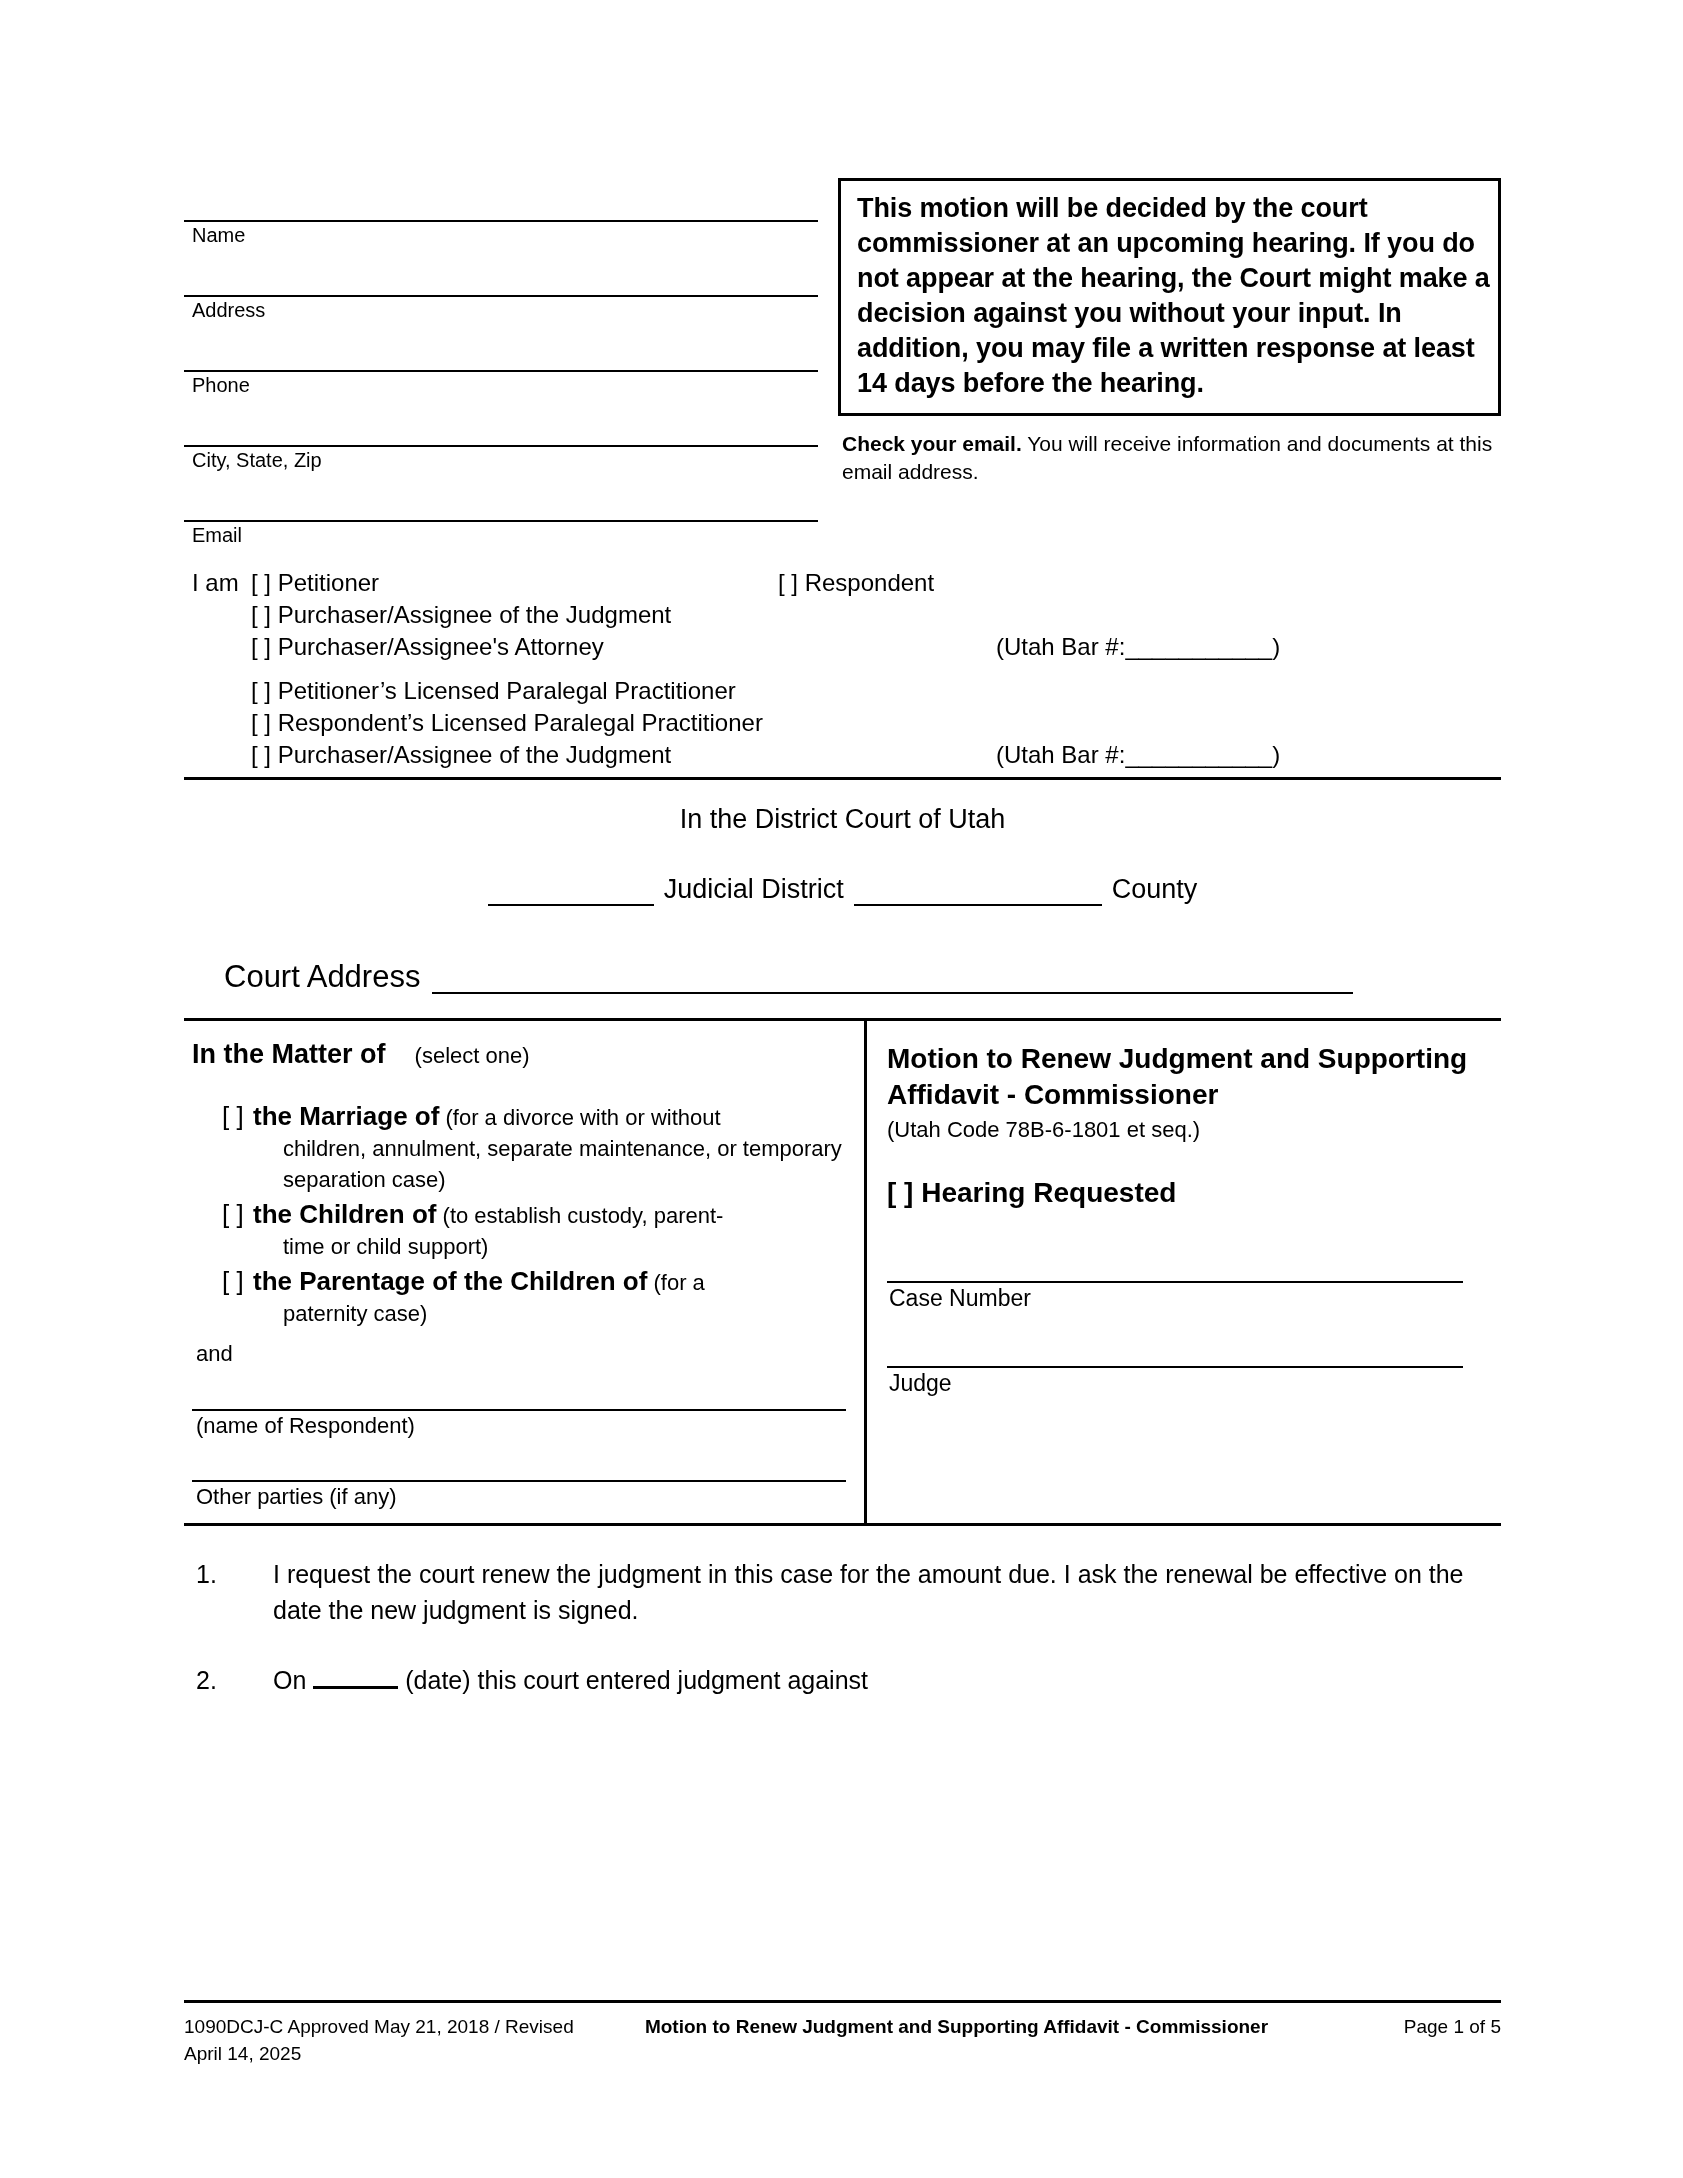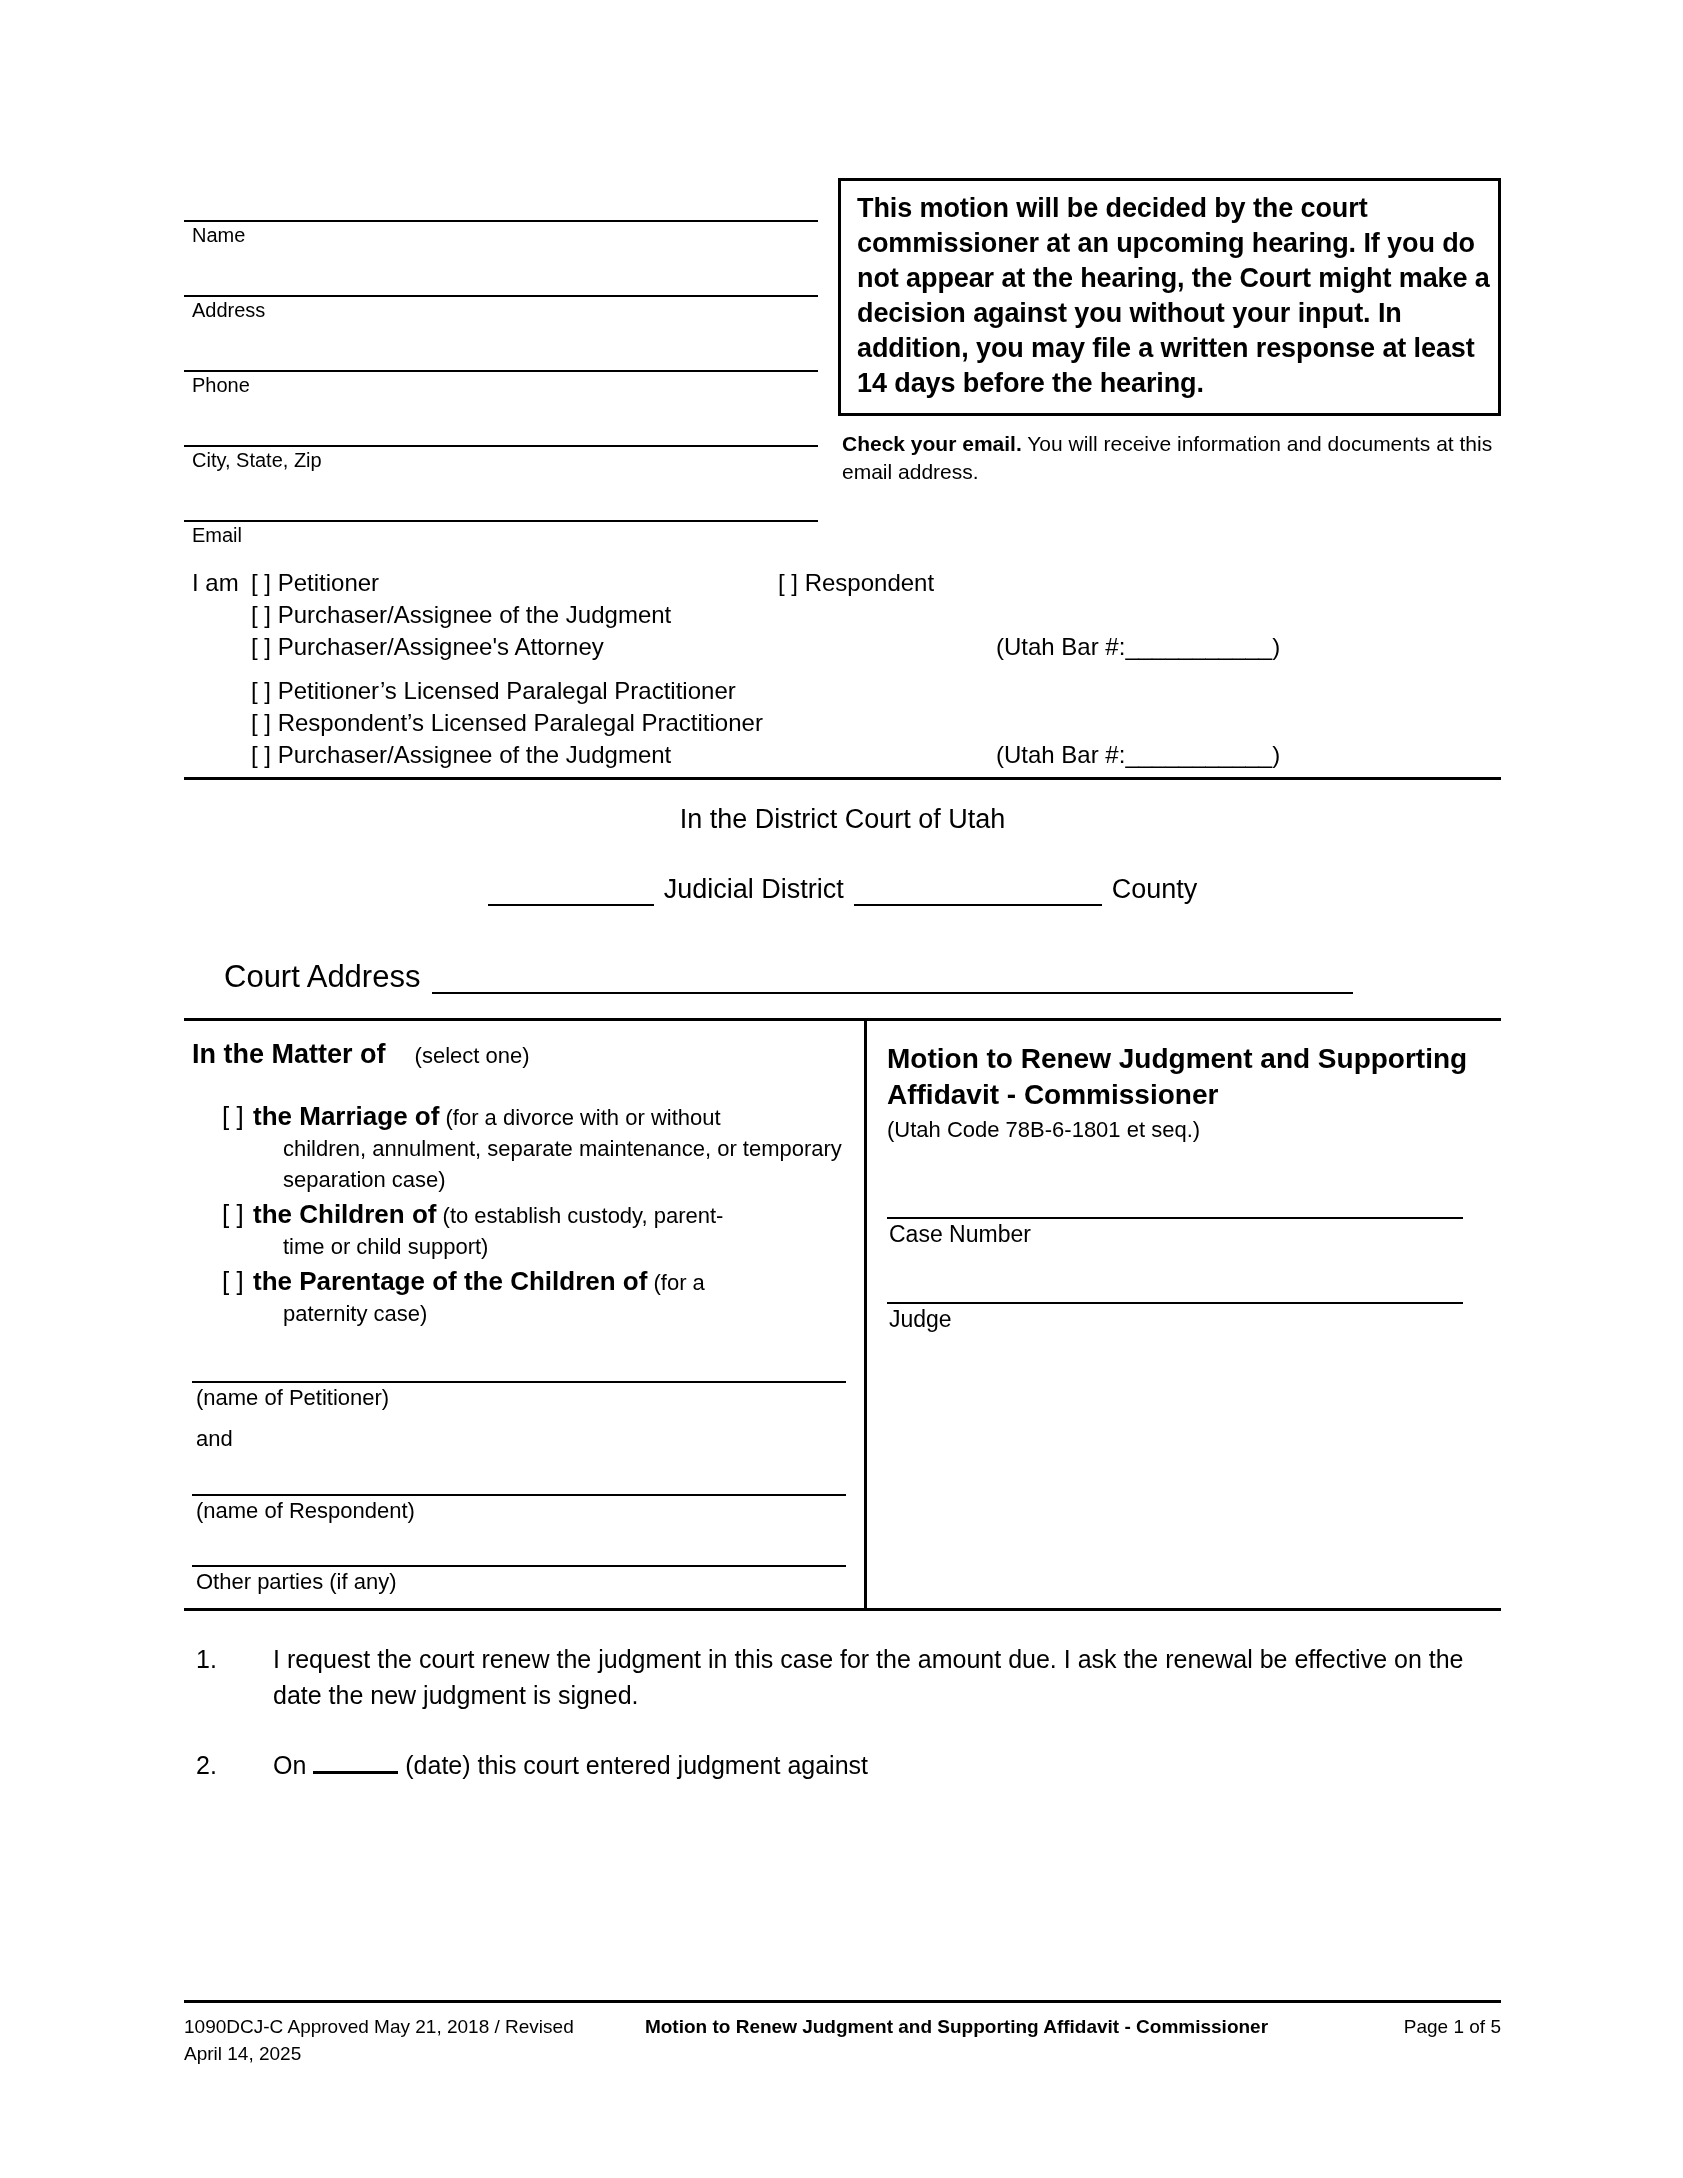--- a/index.html
+++ b/index.html
@@ -406,41 +406,38 @@
           <span class="obig">the Children of</span><span> (to establish custody, parent-</span>
           <span class="ind">time or child support)</span>
         </div>
 
         <div class="optrow">
           <span class="obox">[  ]</span>
           <span class="obig">the Parentage of the Children of</span><span> (for a</span>
           <span class="ind">paternity case)</span>
         </div>
 
-        <div class="nameline" style="margin-top:18px;">
-          <div class="rule"></div>
-          <div class="flabel">(name of Petitioner)</div>
-        </div>
 
         <div class="androw">and</div>
 
         <div class="nameline">
           <div class="rule"></div>
           <div class="flabel">(name of Respondent)</div>
         </div>
 
         <div class="nameline" style="height:67px;">
           <div class="rule"></div>
           <div class="flabel">Other parties (if any)</div>
         </div>
       </div>
 
       <div class="matter-right">
         <div class="mtitle">Motion to Renew Judgment and Supporting Affidavit - Commissioner</div>
         <div class="mcode">(Utah Code 78B-6-1801 et seq.)</div>
+        <div class="hearing">[  ] Hearing Requested</div>
 
         <div class="caseline">
           <div class="rule"></div>
           <div class="flabel">Case Number</div>
         </div>
 
         <div class="caseline" style="margin-top:0;">
           <div class="rule"></div>
           <div class="flabel">Judge</div>
         </div>

